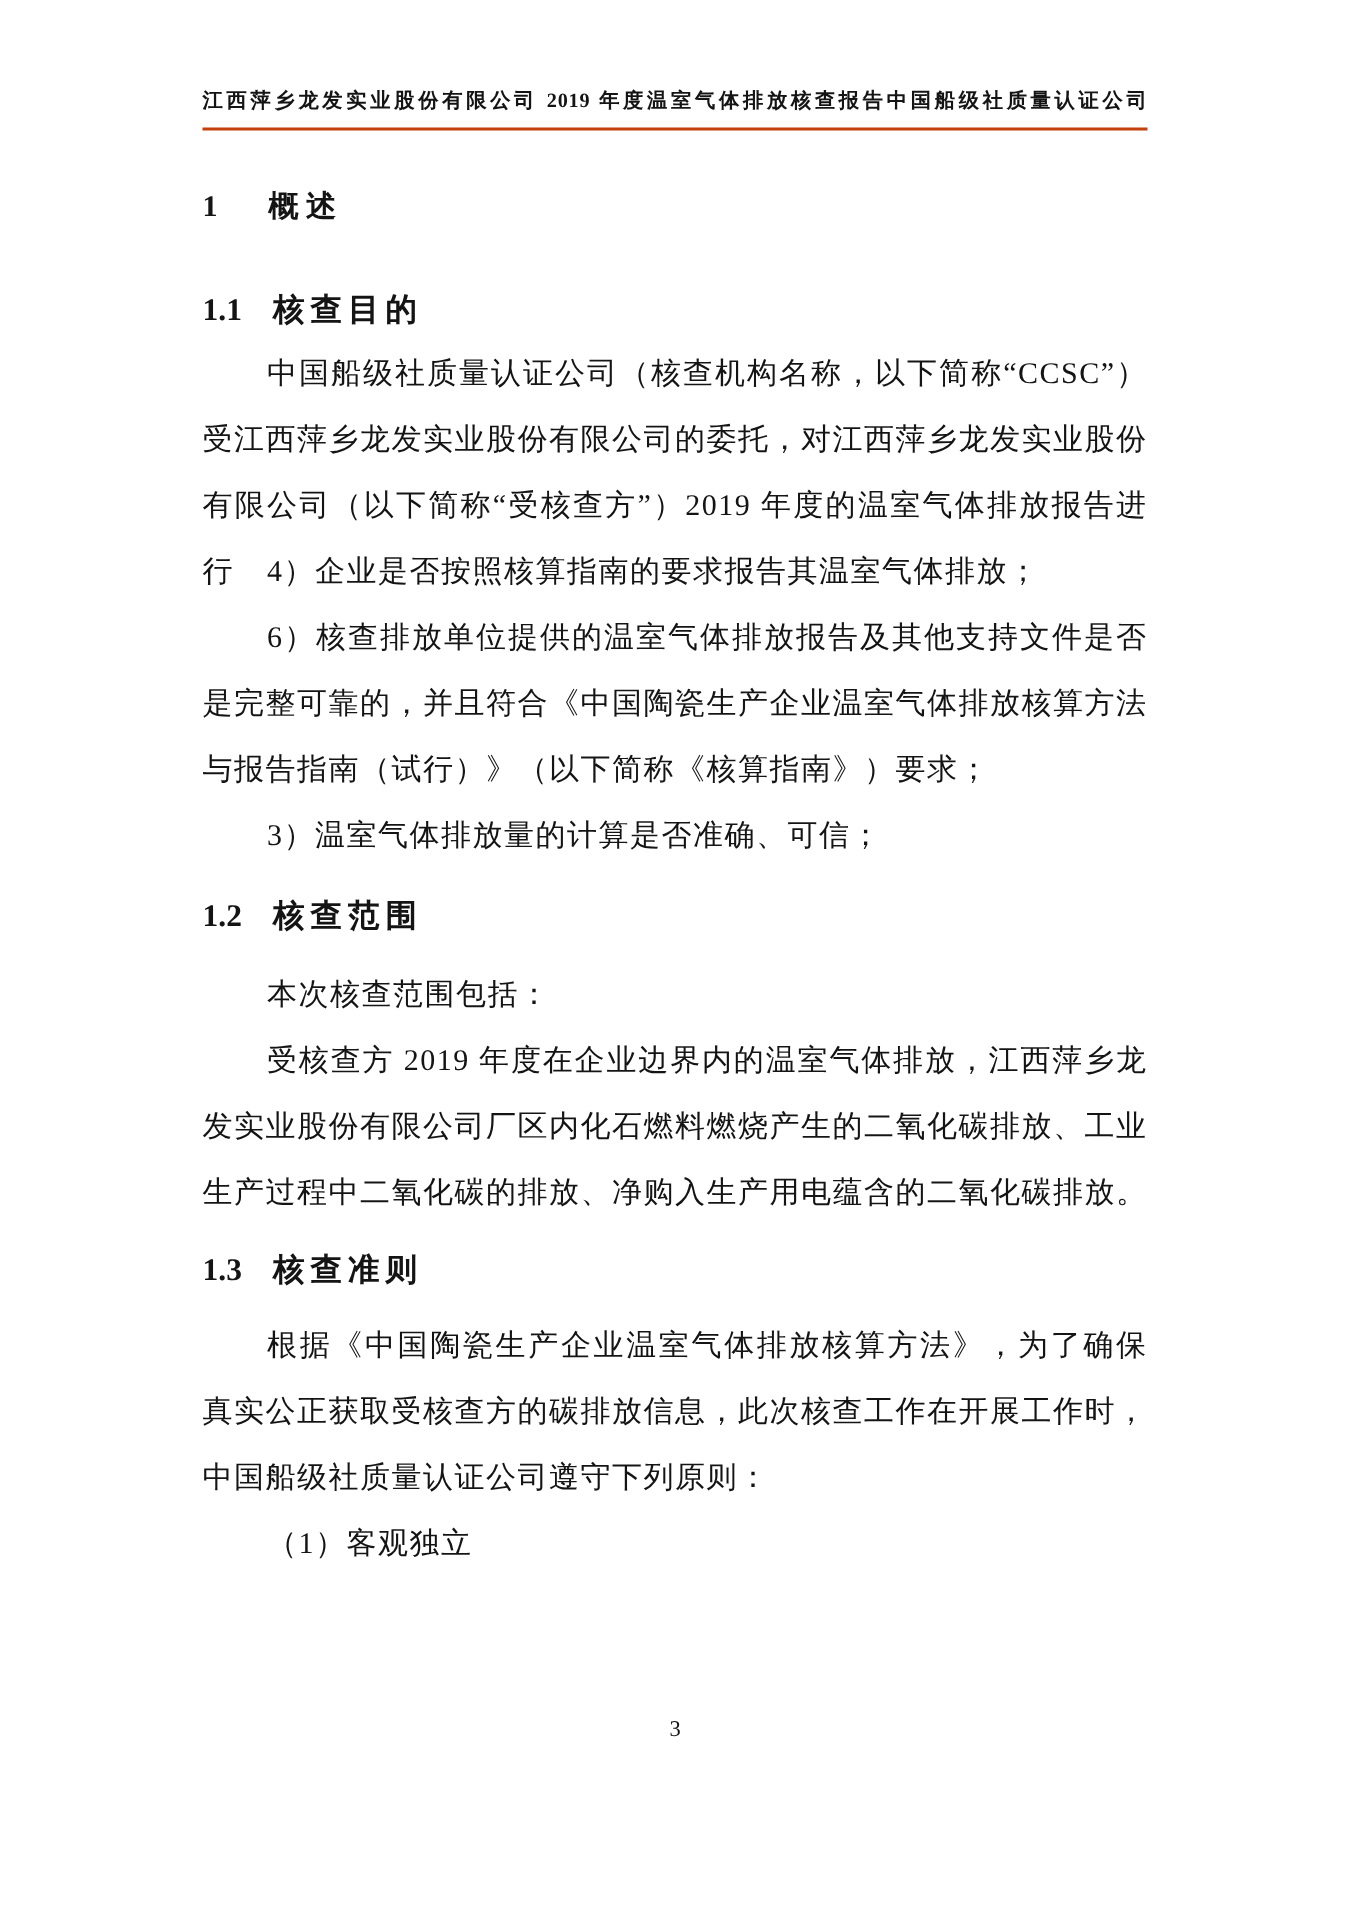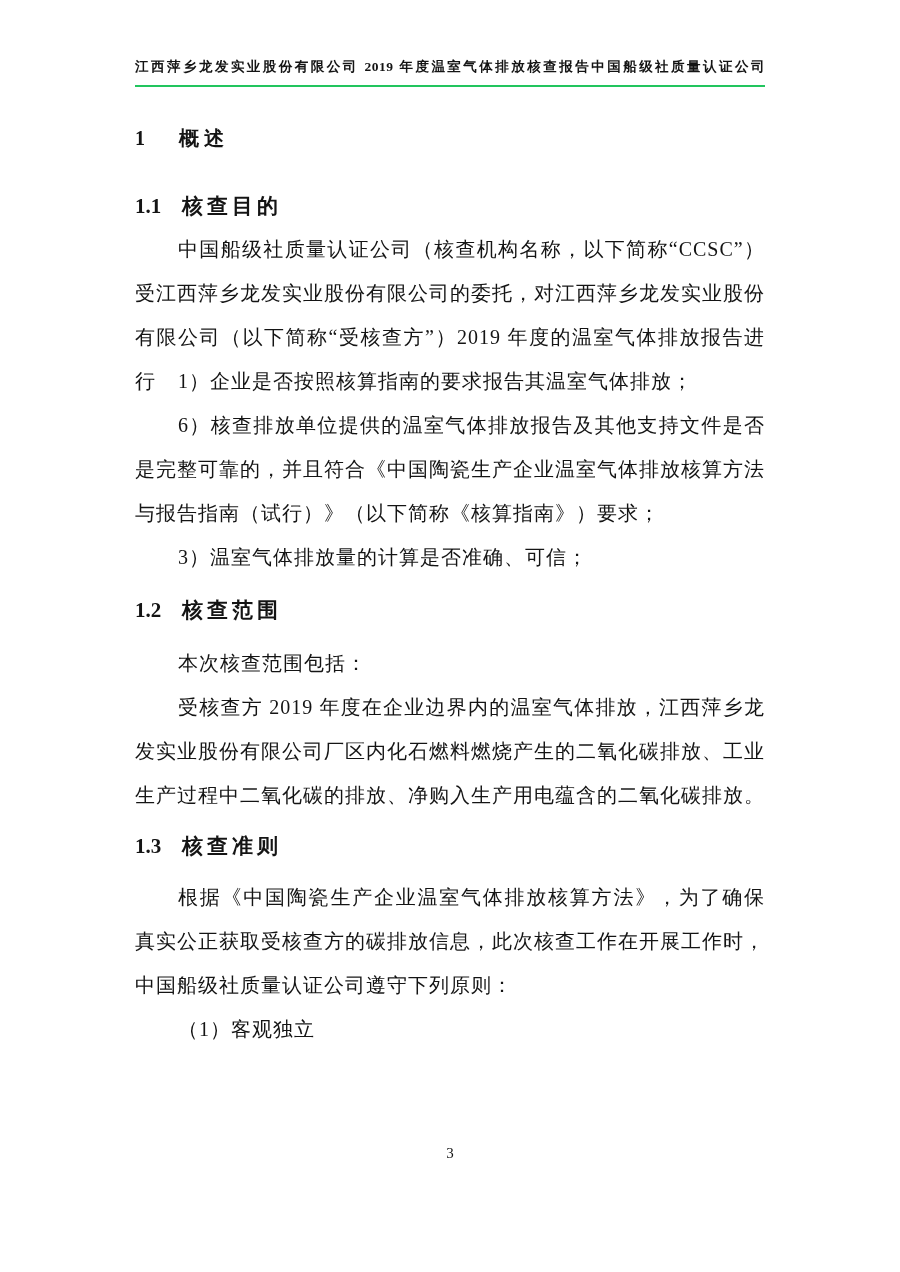--- a/index.html
+++ b/index.html
@@ -15,21 +15,21 @@
     overflow: hidden;
   }
   .content { margin: 0 135px; width: 630px; }
 
   
   .doc-header {
     margin: 0 135px;
     width: 630px;
     padding-top: 57px;
     padding-bottom: 8px;
-    border-bottom: 2px solid #22c55e;
+    border-bottom: 2px solid #c2410c;
   }
   .doc-header .hdr-text {
     font-size: 13.5px;
     font-weight: bold;
     line-height: 20px;
     letter-spacing: 0.5px;
     white-space: nowrap;
     text-align: justify;
     text-align-last: justify;
   }
@@ -104,21 +104,21 @@
     </div>
 
     <div class="para first">
       <div class="bline just ind">中国船级社质量认证公司（核查机构名称，以下简称“CCSC”）</div>
       <div class="bline just">受江西萍乡龙发实业股份有限公司的委托，对江西萍乡龙发实业股份</div>
       <div class="bline just">有限公司（以下简称“受核查方”）2019 年度的温室气体排放报告进行</div>
     </div>
 
 
     <div class="para">
-      <div class="bline ind">1）企业是否按照核算指南的要求报告其温室气体排放；</div>
+      <div class="bline ind">4）企业是否按照核算指南的要求报告其温室气体排放；</div>
     </div>
 
     <div class="para">
       <div class="bline just ind">6）核查排放单位提供的温室气体排放报告及其他支持文件是否</div>
       <div class="bline just">是完整可靠的，并且符合《中国陶瓷生产企业温室气体排放核算方法</div>
       <div class="bline">与报告指南（试行）》（以下简称《核算指南》）要求；</div>
     </div>
 
     <div class="para">
       <div class="bline ind">3）温室气体排放量的计算是否准确、可信；</div>

